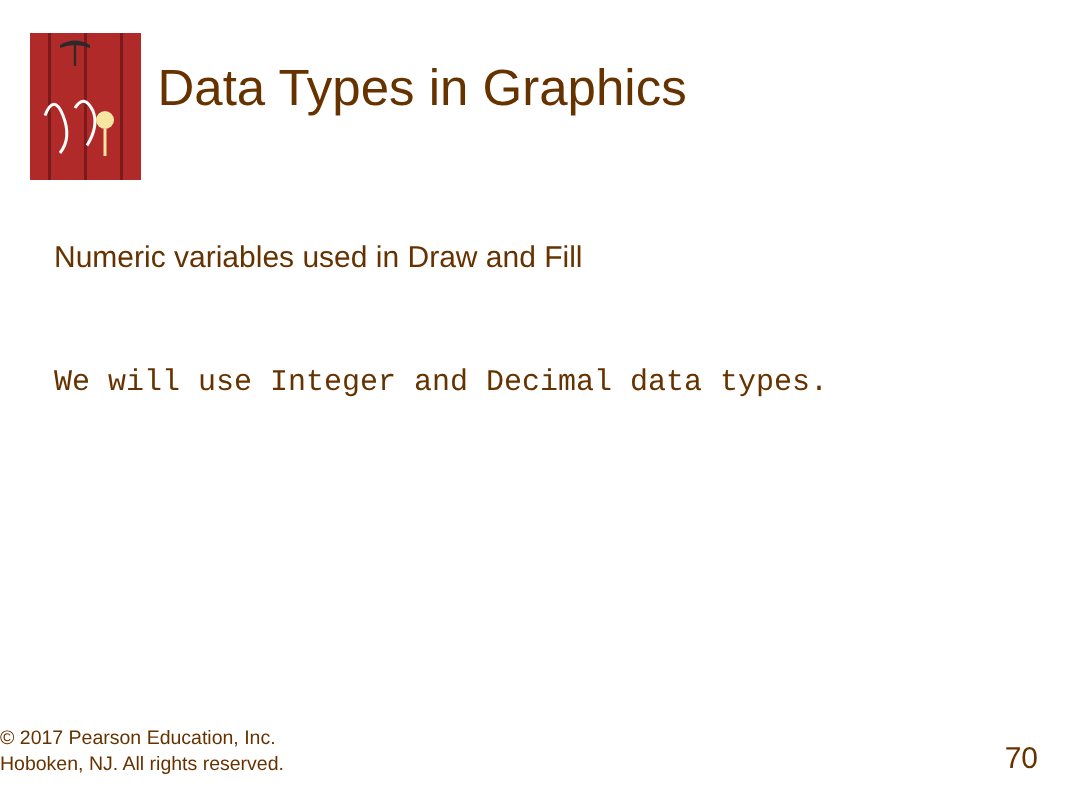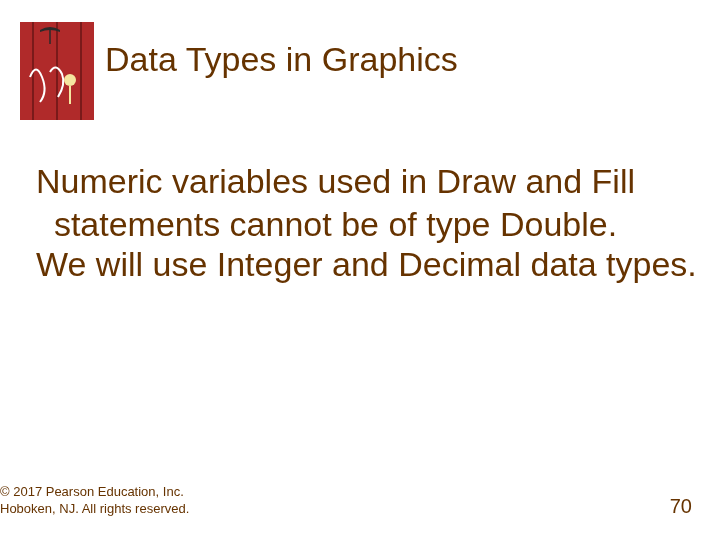--- a/index.html
+++ b/index.html
@@ -26,30 +26,30 @@
       position: absolute;
       top: 40px;
       left: 105px;
       font-size: 34px;
       color: #663300;
       font-weight: normal;
     }
     .body-text {
       position: absolute;
       left: 36px;
-      font-size: 34px;
+      font-size: 20px;
       color: #663300;
       line-height: 1.25;
-      text-align: center;
     }
     .para1 {
       top: 160px;
     }
     .para2 {
       top: 243px;
+      font-family: Liberation Mono, monospace;
     }
     .footer {
       position: absolute;
       bottom: 22px;
       width: 100%;
       text-align: left;
       font-size: 13px;
       color: #663300;
       line-height: 1.3;
     }
@@ -78,21 +78,20 @@
     <path d="M 30 50 Q 36 40 42 52 Q 46 62 38 75" stroke="#ffffff" stroke-width="2" fill="none"></path>
     <circle cx="50" cy="58" r="6" fill="#f5e6a0"></circle>
     <path d="M 50 64 L 50 82" stroke="#f5e6a0" stroke-width="2"></path>
   </svg>
 </div>
 
 <h1 class="title">Data Types in Graphics</h1>
 
 <div class="body-text para1">
   <span>Numeric variables used in Draw and Fill</span><br>
-  <span>statements cannot be of type Double.</span>
 </div>
 
 <div class="body-text para2">We will use Integer and Decimal data types.</div>
 
 <div class="footer">
   <span>© 2017 Pearson Education, Inc.</span><br>
   <span>Hoboken, NJ. All rights reserved.</span>
 </div>
 
 <div class="page-number">70</div>

